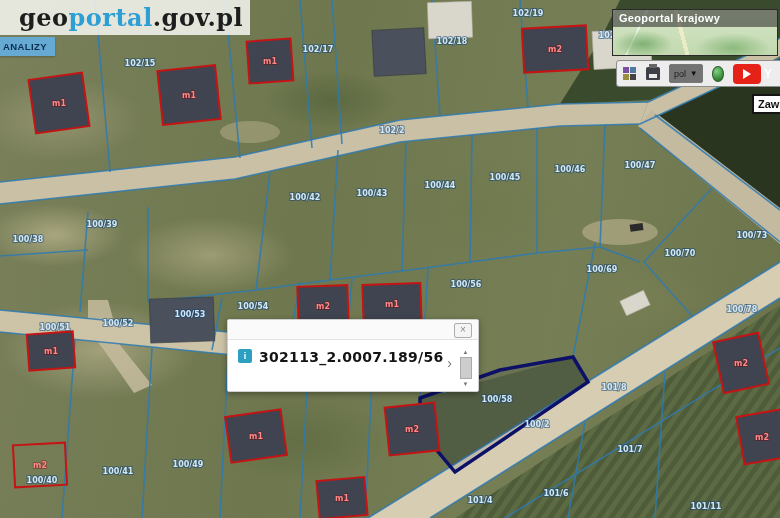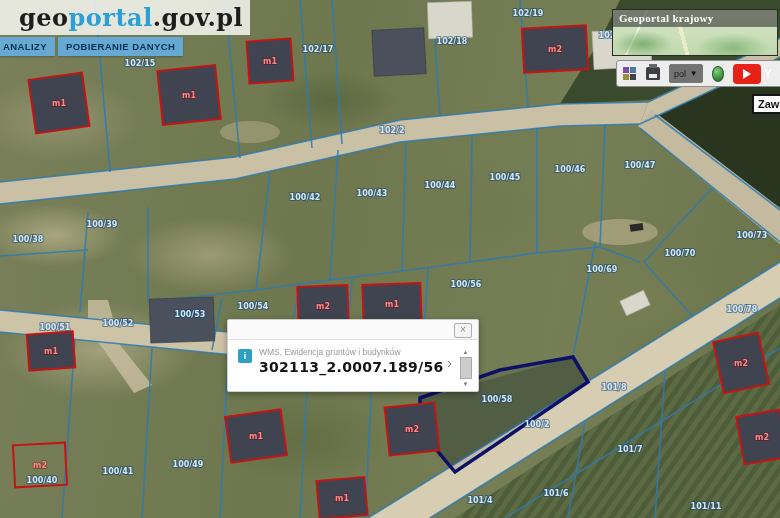--- a/index.html
+++ b/index.html
@@ -35,21 +35,21 @@
             padding:4px 8px;letter-spacing:.4px;border:0;cursor:pointer;
             font-family:"Liberation Sans",sans-serif;box-shadow:0 1px 2px rgba(0,0,0,.25);}
   
   .overview{position:absolute;left:612px;top:9px;width:166px;height:47px;z-index:10;
             border:1px solid #2a2a2a;box-sizing:border-box;overflow:hidden;
             background:
               radial-gradient(ellipse 40px 18px at 30px 34px,#7fb173,rgba(127,177,115,0) 75%),
               radial-gradient(ellipse 50px 20px at 120px 38px,#8cba7d,rgba(140,186,125,0) 75%),
               linear-gradient(115deg,rgba(255,255,255,.55) 0 2px,transparent 2px 30px,rgba(255,255,255,.6) 30px 32px,transparent 32px),
               linear-gradient(75deg,transparent 0 70px,rgba(245,240,200,.8) 70px 74px,transparent 74px),
-              linear-gradient(#d6e6c8,#c2d9b0); font-family: Liberation Serif, serif;}
+              linear-gradient(#d6e6c8,#c2d9b0);}
   .overview-title{height:17px;background:rgba(35,35,35,.55);color:#fff;font-size:11px;
                   font-weight:bold;line-height:17px;padding-left:6px;letter-spacing:.3px;}
   
   .toolbar{position:absolute;left:616px;top:60px;width:170px;height:27px;z-index:10;
            background:#ededed;border:1px solid #8d8d8d;border-radius:3px;box-sizing:border-box;
            display:flex;align-items:center;gap:9px;padding:0 6px;}
   .tb-icon{width:14px;height:13px;flex:0 0 auto;}
   .icon-layers{background:
       linear-gradient(#7a4ea0,#7a4ea0) 0 0/6px 6px no-repeat,
       linear-gradient(#4e7aa0,#4e7aa0) 7px 0/6px 6px no-repeat,
@@ -236,21 +236,20 @@
         <text x="706" y="509" class="plabel" fill="#cfe9fb">101/11</text>
       </g>
   </svg>
 
   <div class="logo-box">
     <span class="logo"><span>geo</span><span class="hl">portal</span><span>.gov.pl</span></span>
   </div>
 
   <div class="menu">
     <button class="menu-btn">ANALIZY</button>
-    <button class="menu-btn">POBIERANIE DANYCH</button>
   </div>
 
   <div class="overview">
     <div class="overview-title">Geoportal krajowy</div>
   </div>
 
   <div class="toolbar">
     <div class="tb-icon icon-layers"></div>
     <div class="tb-icon icon-print"></div>
     <div class="lang-select">
@@ -268,21 +267,20 @@
 
   <div class="zawa">Zawa</div>
 
   <div class="popup">
     <div class="popup-head">
       <div class="popup-close">×</div>
     </div>
     <div class="popup-body">
       <div class="info-ico">i</div>
       <div class="popup-lines">
-        <div class="popup-src">WMS, Ewidencja gruntów i budynków</div>
         <div class="popup-id">302113_2.0007.189/56</div>
       </div>
       <div class="popup-chev">›</div>
       <div class="popup-scroll">
         <div class="scr-arrow">▲</div>
         <div class="scr-thumb"></div>
         <div class="scr-arrow">▼</div>
       </div>
     </div>
   </div>

